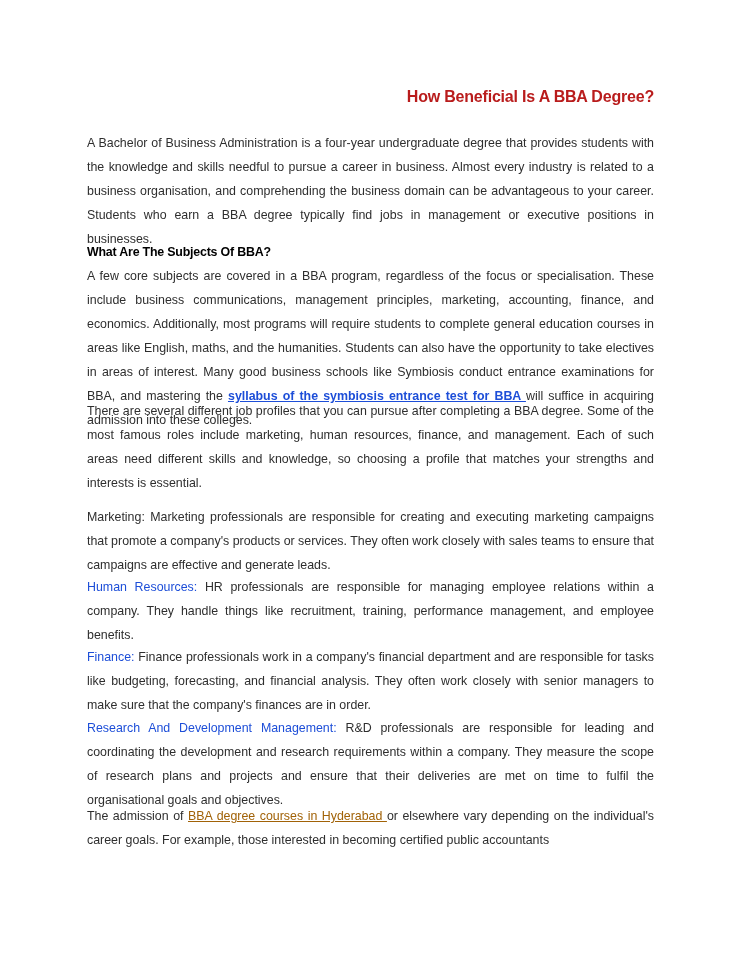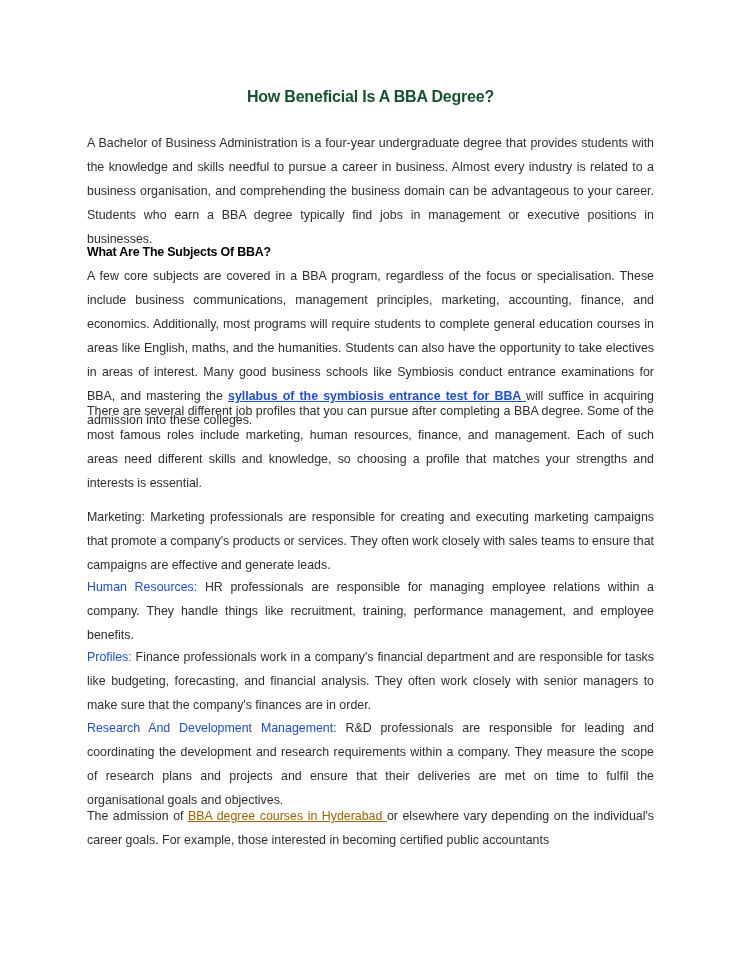--- a/index.html
+++ b/index.html
@@ -19,24 +19,24 @@
       position: absolute;
       left: 87px;
       top: 0;
       width: 567px;
     }
     .title {
       position: absolute;
       top: 88px;
       left: 0;
       width: 567px;
-      text-align: center;
+      text-align: right;
       font-weight: bold;
       font-size: 16px;
-      color: #14532d;
+      color: #b91c1c;
       margin: 0;
       letter-spacing: -0.2px;
     }
     .para {
       position: absolute;
       left: 0;
       width: 567px;
       font-size: 12.4px;
       line-height: 24px;
       text-align: justify;
@@ -82,21 +82,21 @@
 
   <p class="para" style="top:505px;">
     <span>Marketing: Marketing professionals are responsible for creating and executing marketing campaigns that promote a company's products or services. They often work closely with sales teams to ensure that campaigns are effective and generate leads.</span>
   </p>
 
   <p class="para" style="top:575px;">
     <span class="lead">Human Resources:</span><span> HR professionals are responsible for managing employee relations within a company. They handle things like recruitment, training, performance management, and employee benefits.</span>
   </p>
 
   <p class="para" style="top:645px;">
-    <span class="lead">Profiles:</span><span> Finance professionals work in a company's financial department and are responsible for tasks like budgeting, forecasting, and financial analysis. They often work closely with senior managers to make sure that the company's finances are in order.</span>
+    <span class="lead">Finance:</span><span> Finance professionals work in a company's financial department and are responsible for tasks like budgeting, forecasting, and financial analysis. They often work closely with senior managers to make sure that the company's finances are in order.</span>
   </p>
 
   <p class="para" style="top:716px;">
     <span class="lead">Research And Development Management:</span><span> R&amp;D professionals are responsible for leading and coordinating the development and research requirements within a company. They measure the scope of research plans and projects and ensure that their deliveries are met on time to fulfil the organisational goals and objectives.</span>
   </p>
 
   <p class="para" style="top:804px;">
     <span>The admission of </span><a class="link plain" href="#">BBA degree courses in Hyderabad </a><span>or elsewhere vary depending on the individual's  career goals. For example, those interested in becoming certified public accountants</span>
   </p>
 

